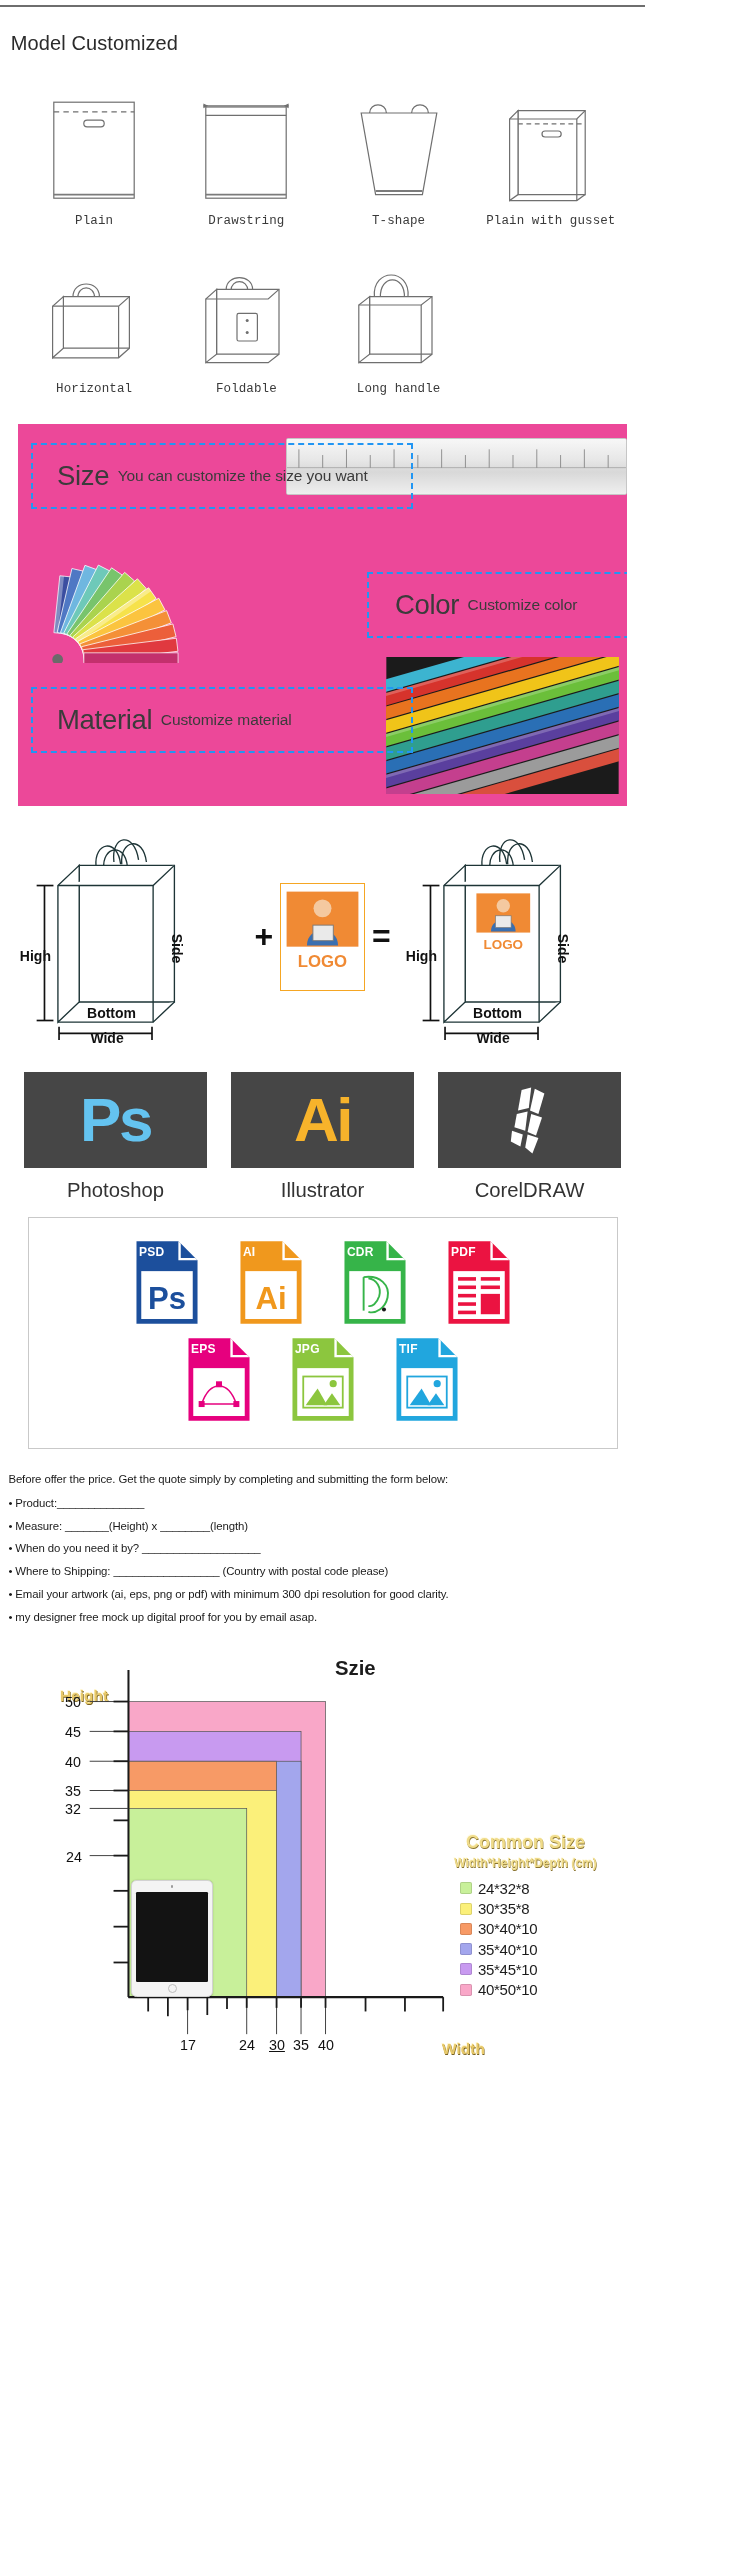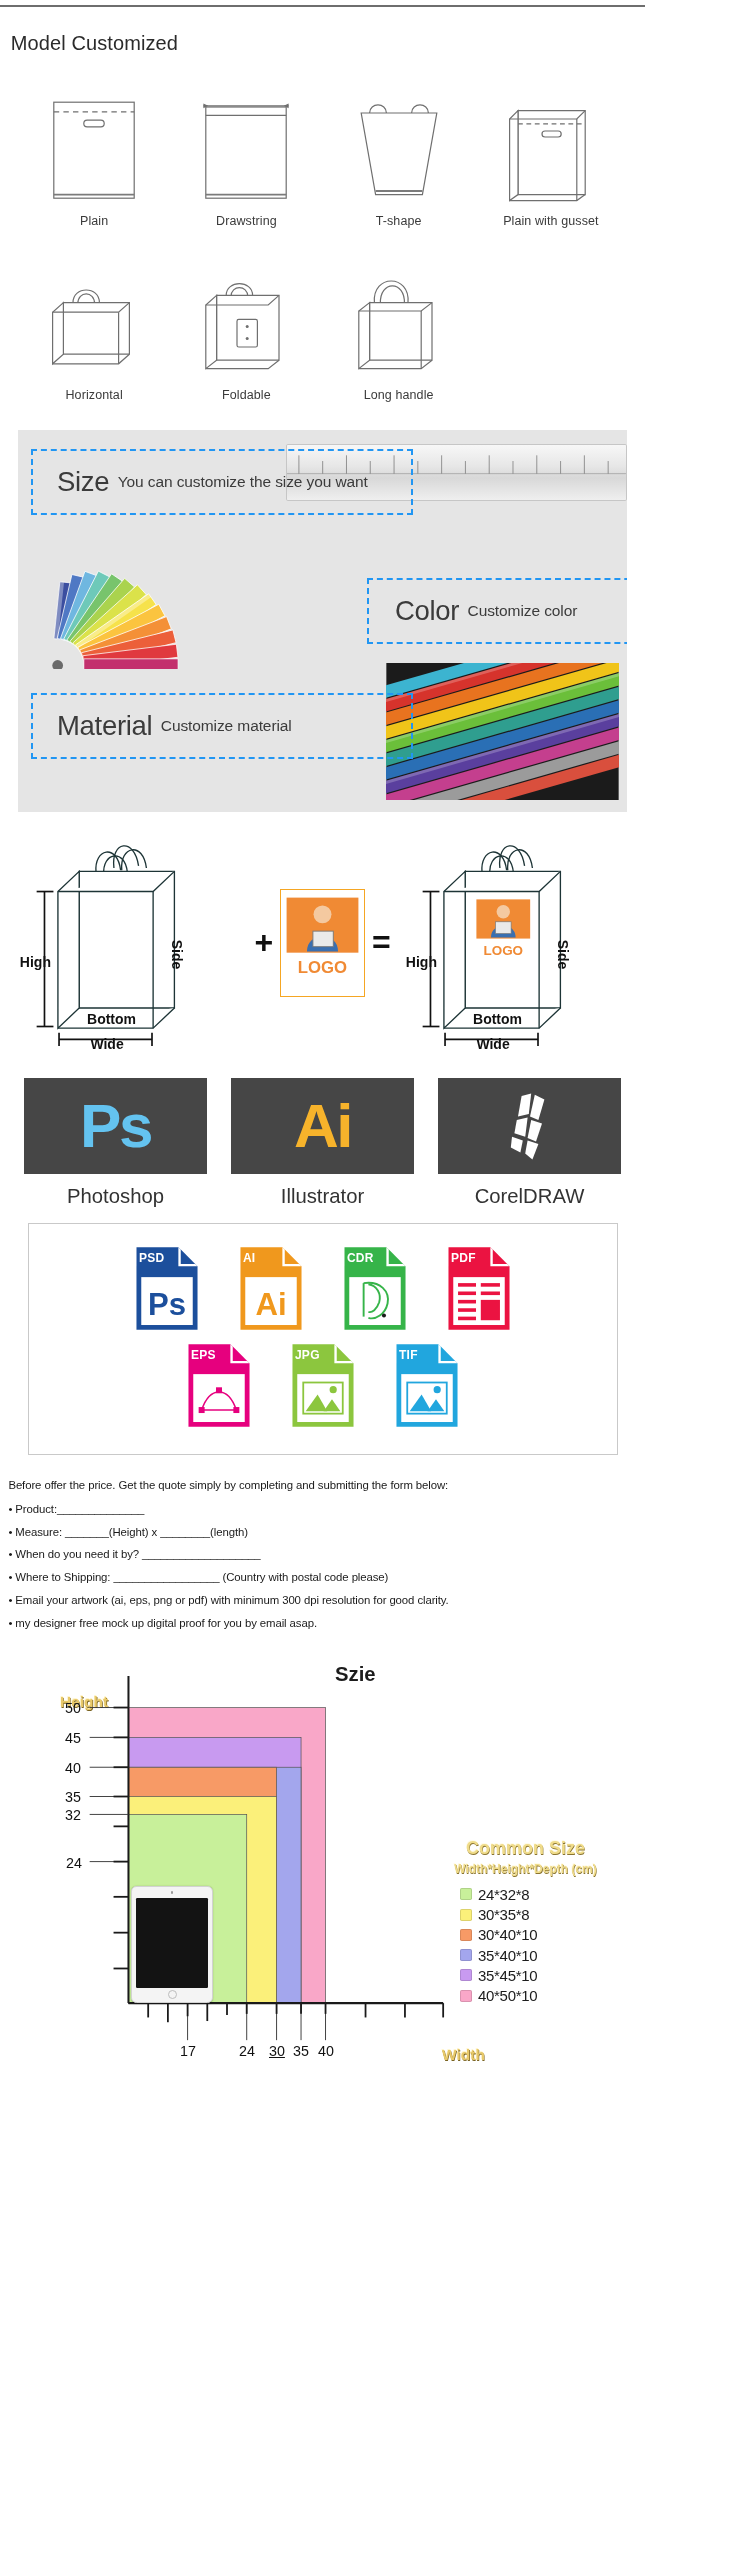--- a/index.html
+++ b/index.html
@@ -22,21 +22,22 @@
     font-size: 20px;
     font-weight: 400;
     color: #2b2b2b;
     padding: 25px 0 0 10.8px;
     letter-spacing: 0.1px;
   }
   .model-grid {
     display: grid;
     grid-template-columns: repeat(4, 1fr);
     padding: 16.7px 18px 6px 18px;
-    row-gap: 17px;
+    row-gap: 11px;
+    font-family: Liberation Mono, monospace;
   }
   .model-cell { text-align: center; }
   .model-art {
     height: 137px;
     display: flex;
     align-items: flex-end;
     justify-content: center;
     padding-bottom: 2.4px;
   }
   .model-label {
@@ -45,21 +46,21 @@
     padding-top: 6px;
     letter-spacing: 0.1px;
   }
   .bag-svg { display: block; }
 
   
   .scm {
     position: relative;
     margin: 21.5px 18px 0 18px;
     height: 382px;
-    background: #e5e5e5;
+    background: #ec4899;
     overflow: hidden;
   }
   .dash-box {
     position: absolute;
     border: 2.4px dashed #2196f3;
     display: flex;
     align-items: center;
     background: transparent;
   }
   .scm-big {

